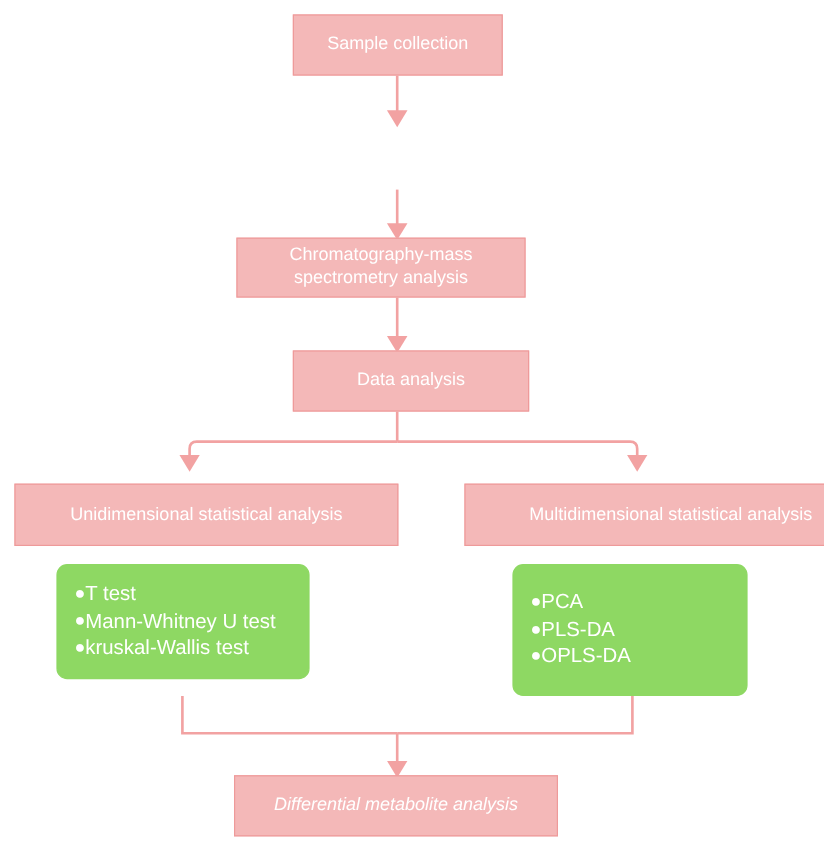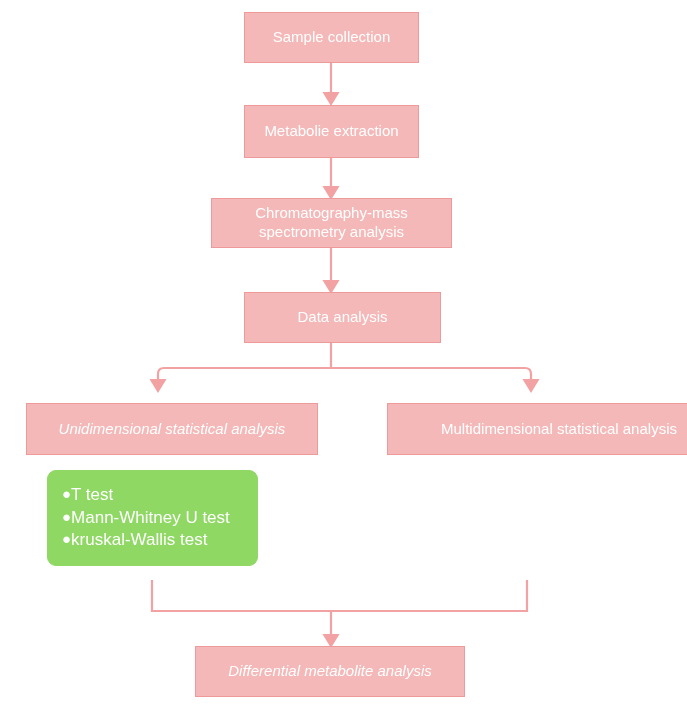--- a/index.html
+++ b/index.html
@@ -95,46 +95,50 @@
 
     <path d="M152,580 L152,611 L331,611" stroke="#f2a2a2" stroke-width="2.2" fill="none"></path>
     <path d="M527,580 L527,611 L331,611" stroke="#f2a2a2" stroke-width="2.2" fill="none"></path>
     <path d="M331,611 L331,641" stroke="#f2a2a2" stroke-width="2.2" fill="none" marker-end="url(#arrowhead)"></path>
   </svg>
 
   <div class="node pink" style="left:244px; top:12px; width:175px; height:51px;">
     <span class="label">Sample collection</span>
   </div>
 
-  <div class="node pink" style="left:244px; top:105px; width:175px; height:53px;">
-    <span class="label">Metabolie extraction</span>
-  </div>
 
-  <div class="node pink" style="left:211px; top:198px; width:241px; height:50px;">
+  <div class="node pink" style="left:197px; top:198px; width:241px; height:50px;">
     <span class="label">Chromatography-mass spectrometry analysis</span>
   </div>
 
   <div class="node pink" style="left:244px; top:292px; width:197px; height:51px;">
     <span class="label">Data analysis</span>
   </div>
 
-  <div class="node pink" style="left:26px; top:403px; width:292px; height:52px;font-style:italic;">
+  <div class="node pink" style="left:12px; top:403px; width:320px; height:52px;">
     <span class="label">Unidimensional statistical analysis</span>
   </div>
 
   <div class="node pink" style="left:387px; top:403px; width:344px; height:52px;">
     <span class="label">Multidimensional statistical analysis</span>
   </div>
 
   <div class="node green" style="left:47px; top:470px; width:211px; height:96px;">
     <ul class="bullets">
         <li><span class="dot">●</span><span>T test</span></li>
         <li><span class="dot">●</span><span>Mann-Whitney U test</span></li>
         <li><span class="dot">●</span><span>kruskal-Wallis test</span></li>
       </ul>
   </div>
 
+  <div class="node green" style="left:427px; top:470px; width:196px; height:110px;">
+    <ul class="bullets">
+        <li><span class="dot">●</span><span>PCA</span></li>
+        <li><span class="dot">●</span><span>PLS-DA</span></li>
+        <li><span class="dot">●</span><span>OPLS-DA</span></li>
+      </ul>
+  </div>
 
   <div class="node pink" style="left:195px; top:646px; width:270px; height:51px;font-style:italic;">
     <span class="label">Differential metabolite analysis</span>
   </div>
 
 </div>
 
 </body></html>

